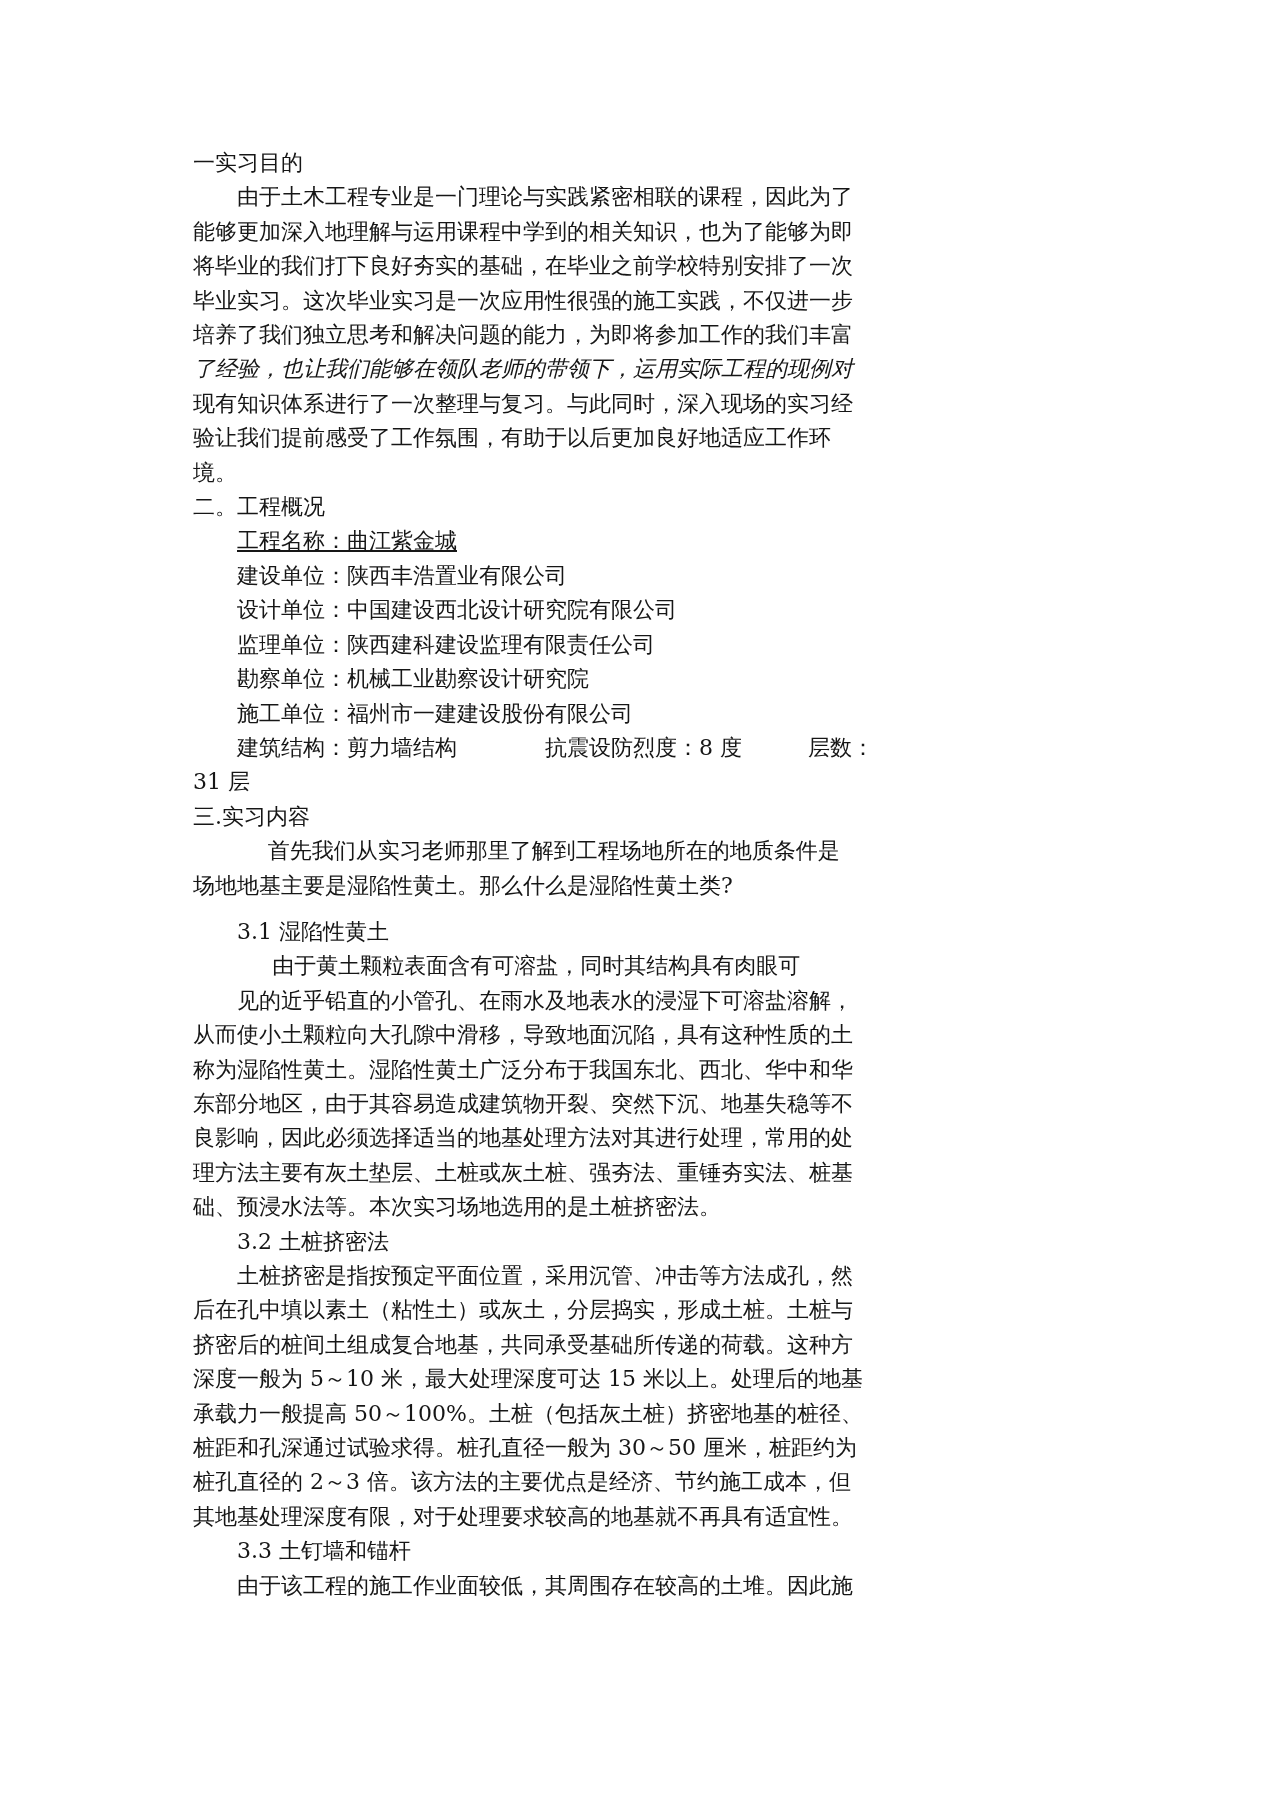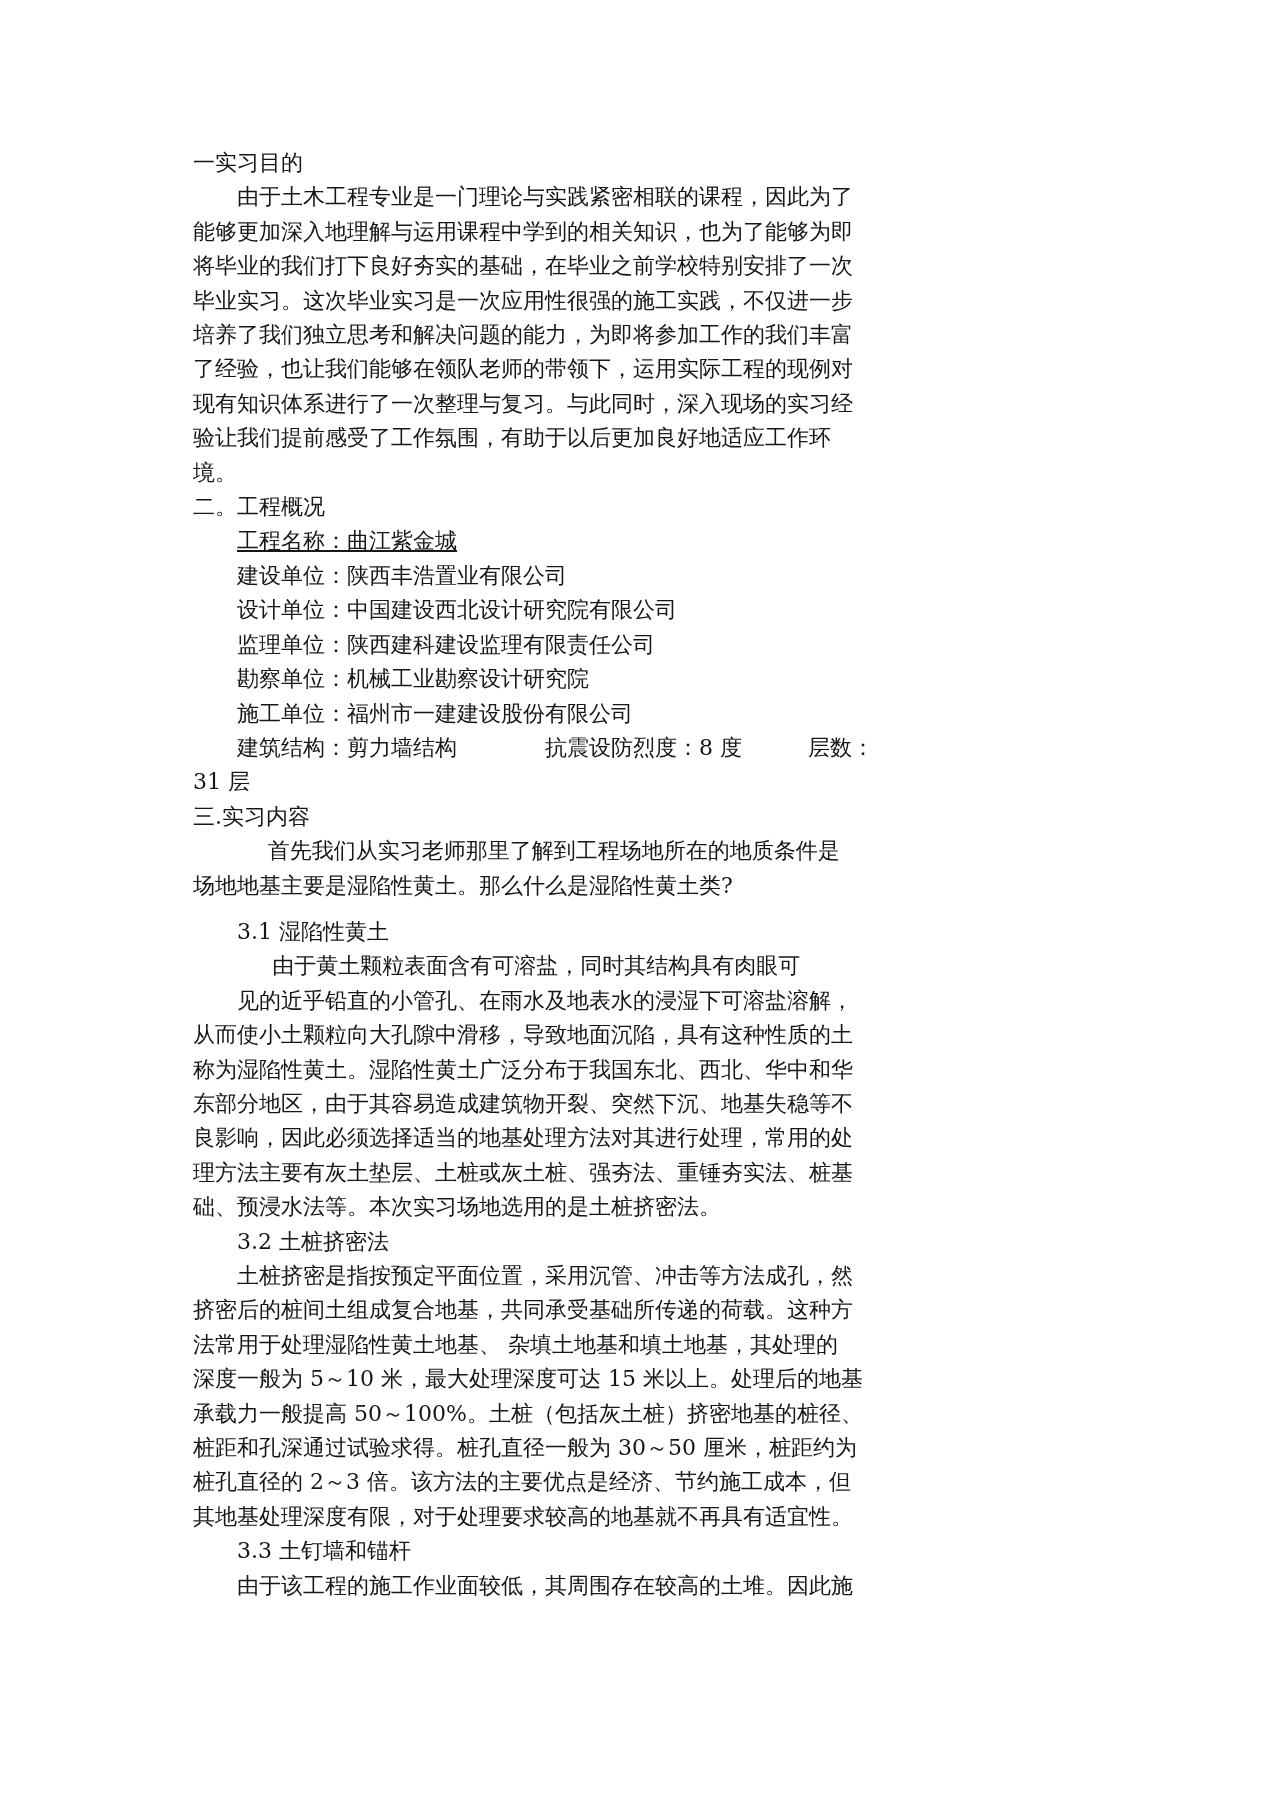--- a/index.html
+++ b/index.html
@@ -35,21 +35,21 @@
 <body>
 
 <div class="page">
   <div class="text-block" id="doc-text-block">
       <div class="doc-line" style="padding-left: 0em;">一实习目的</div>
       <div class="doc-line" style="padding-left: 2em;">由于土木工程专业是一门理论与实践紧密相联的课程，因此为了</div>
       <div class="doc-line" style="padding-left: 0em;">能够更加深入地理解与运用课程中学到的相关知识，也为了能够为即</div>
       <div class="doc-line" style="padding-left: 0em;">将毕业的我们打下良好夯实的基础，在毕业之前学校特别安排了一次</div>
       <div class="doc-line" style="padding-left: 0em;">毕业实习。这次毕业实习是一次应用性很强的施工实践，不仅进一步</div>
       <div class="doc-line" style="padding-left: 0em;">培养了我们独立思考和解决问题的能力，为即将参加工作的我们丰富</div>
-      <div class="doc-line" style="padding-left: 0em;">了经验，也让我们能够在领队老师的带领下，运用实际工程的现例对</div>
+      <div class="doc-line" style="padding-left: 0em; font-style: italic;">了经验，也让我们能够在领队老师的带领下，运用实际工程的现例对</div>
       <div class="doc-line" style="padding-left: 0em;">现有知识体系进行了一次整理与复习。与此同时，深入现场的实习经</div>
       <div class="doc-line" style="padding-left: 0em;">验让我们提前感受了工作氛围，有助于以后更加良好地适应工作环</div>
       <div class="doc-line" style="padding-left: 0em;">境。</div>
       <div class="doc-line" style="padding-left: 0em;">二。工程概况</div>
       <div class="doc-line" style="padding-left: 2em; text-decoration: underline;">工程名称：曲江紫金城</div>
       <div class="doc-line" style="padding-left: 2em;">建设单位：陕西丰浩置业有限公司</div>
       <div class="doc-line" style="padding-left: 2em;">设计单位：中国建设西北设计研究院有限公司</div>
       <div class="doc-line" style="padding-left: 2em;">监理单位：陕西建科建设监理有限责任公司</div>
       <div class="doc-line" style="padding-left: 2em;">勘察单位：机械工业勘察设计研究院</div>
       <div class="doc-line" style="padding-left: 2em;">施工单位：福州市一建建设股份有限公司</div>
@@ -62,22 +62,22 @@
       <div class="doc-line" style="padding-left: 3.6em;">由于黄土颗粒表面含有可溶盐，同时其结构具有肉眼可</div>
       <div class="doc-line" style="padding-left: 2em;">见的近乎铅直的小管孔、在雨水及地表水的浸湿下可溶盐溶解，</div>
       <div class="doc-line" style="padding-left: 0em;">从而使小土颗粒向大孔隙中滑移，导致地面沉陷，具有这种性质的土</div>
       <div class="doc-line" style="padding-left: 0em;">称为湿陷性黄土。湿陷性黄土广泛分布于我国东北、西北、华中和华</div>
       <div class="doc-line" style="padding-left: 0em;">东部分地区，由于其容易造成建筑物开裂、突然下沉、地基失稳等不</div>
       <div class="doc-line" style="padding-left: 0em;">良影响，因此必须选择适当的地基处理方法对其进行处理，常用的处</div>
       <div class="doc-line" style="padding-left: 0em;">理方法主要有灰土垫层、土桩或灰土桩、强夯法、重锤夯实法、桩基</div>
       <div class="doc-line" style="padding-left: 0em;">础、预浸水法等。本次实习场地选用的是土桩挤密法。</div>
       <div class="doc-line" style="padding-left: 2em;">3.2 土桩挤密法</div>
       <div class="doc-line" style="padding-left: 2em;">土桩挤密是指按预定平面位置，采用沉管、冲击等方法成孔，然</div>
+      <div class="doc-line" style="padding-left: 0em;">后在孔中填以素土（粘性土）或灰土，分层捣实，形成土桩。土桩与</div>
       <div class="doc-line" style="padding-left: 0em;">挤密后的桩间土组成复合地基，共同承受基础所传递的荷载。这种方</div>
-      <div class="doc-line" style="padding-left: 0em;">法常用于处理湿陷性黄土地基、 杂填土地基和填土地基，其处理的</div>
       <div class="doc-line" style="padding-left: 0em;">深度一般为 5～10 米，最大处理深度可达 15 米以上。处理后的地基</div>
       <div class="doc-line" style="padding-left: 0em;">承载力一般提高 50～100%。土桩（包括灰土桩）挤密地基的桩径、</div>
       <div class="doc-line" style="padding-left: 0em;">桩距和孔深通过试验求得。桩孔直径一般为 30～50 厘米，桩距约为</div>
       <div class="doc-line" style="padding-left: 0em;">桩孔直径的 2～3 倍。该方法的主要优点是经济、节约施工成本，但</div>
       <div class="doc-line" style="padding-left: 0em;">其地基处理深度有限，对于处理要求较高的地基就不再具有适宜性。</div>
       <div class="doc-line" style="padding-left: 2em;">3.3 土钉墙和锚杆</div>
       <div class="doc-line" style="padding-left: 2em;">由于该工程的施工作业面较低，其周围存在较高的土堆。因此施</div>
     </div>
 </div>
 

